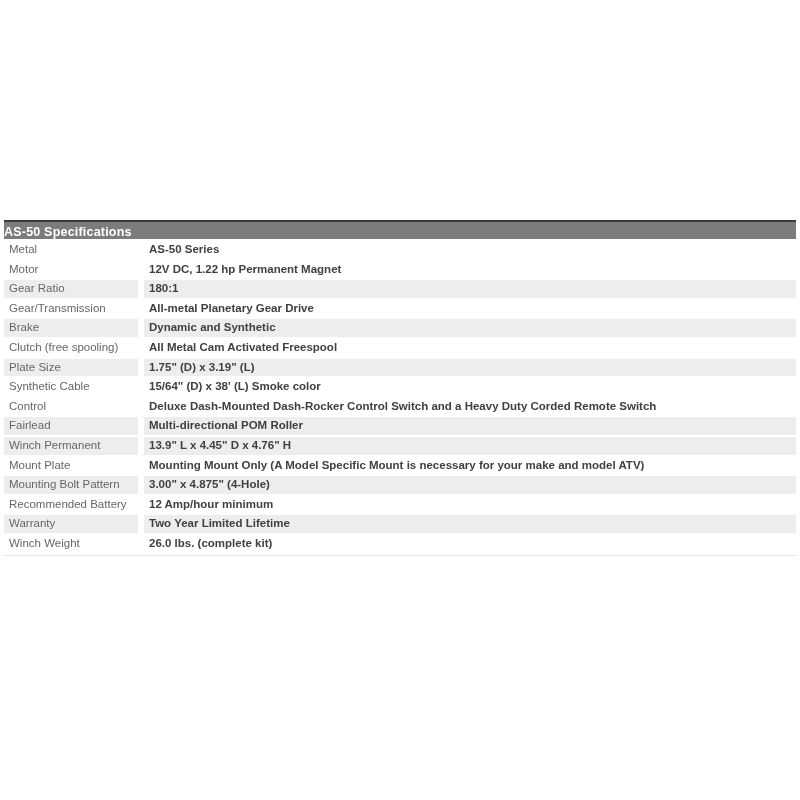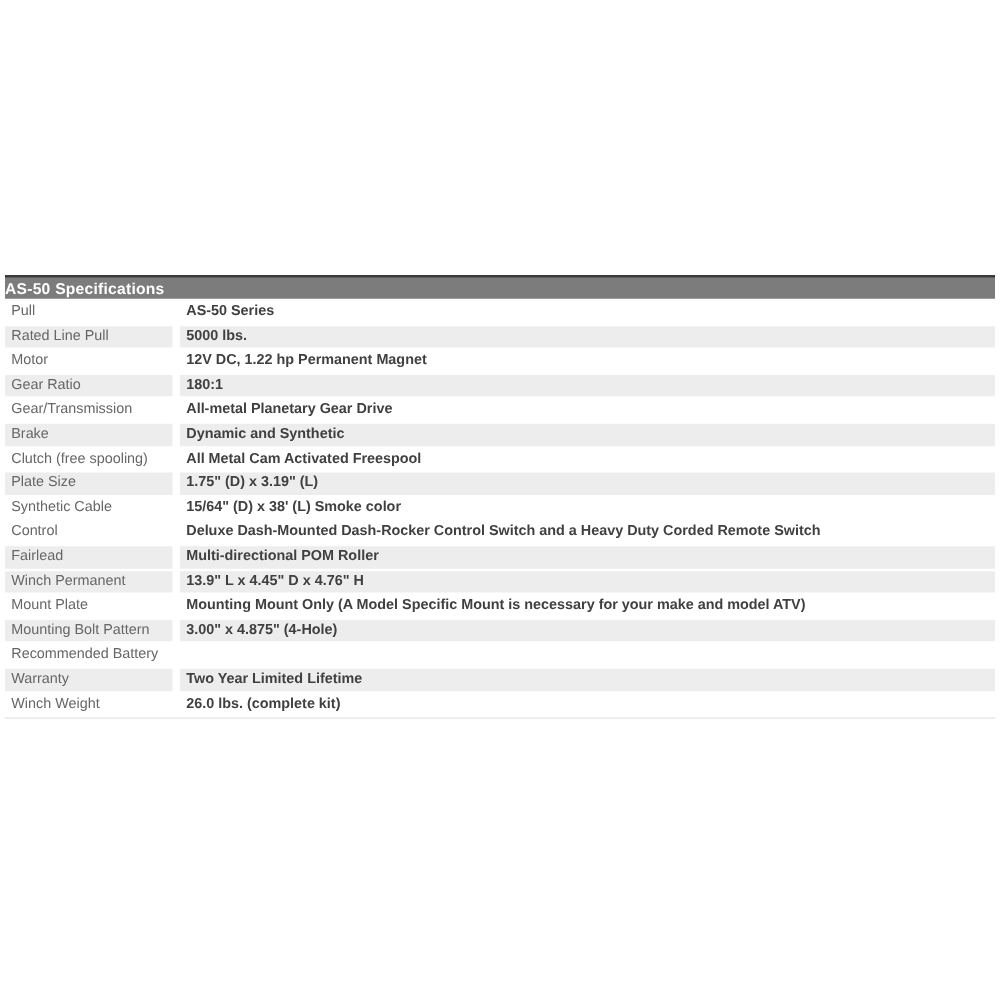--- a/index.html
+++ b/index.html
@@ -72,26 +72,22 @@
 </head>
 <body>
 
 <div class="page">
   <div class="spec-table">
     <div class="spec-header">
       <span>AS-50 Specifications</span>
     </div>
     <div class="spec-rows" id="spec-rows">
         <div class="spec-row">
-          <div class="cell label">Pull</div>
+          <div class="cell label">Metal</div>
           <div class="cell value">AS-50 Series</div>
-        </div>
-        <div class="spec-row alt">
-          <div class="cell label">Rated Line Pull</div>
-          <div class="cell value">5000 lbs.</div>
         </div>
         <div class="spec-row">
           <div class="cell label">Motor</div>
           <div class="cell value">12V DC, 1.22 hp Permanent Magnet</div>
         </div>
         <div class="spec-row alt">
           <div class="cell label">Gear Ratio</div>
           <div class="cell value">180:1</div>
         </div>
         <div class="spec-row">
@@ -129,20 +125,21 @@
         <div class="spec-row">
           <div class="cell label">Mount Plate</div>
           <div class="cell value">Mounting Mount Only (A Model Specific Mount is necessary for your make and model ATV)</div>
         </div>
         <div class="spec-row alt">
           <div class="cell label">Mounting Bolt Pattern</div>
           <div class="cell value">3.00" x 4.875" (4-Hole)</div>
         </div>
         <div class="spec-row">
           <div class="cell label">Recommended Battery</div>
+          <div class="cell value">12 Amp/hour minimum</div>
         </div>
         <div class="spec-row alt">
           <div class="cell label">Warranty</div>
           <div class="cell value">Two Year Limited Lifetime</div>
         </div>
         <div class="spec-row">
           <div class="cell label">Winch Weight</div>
           <div class="cell value">26.0 lbs. (complete kit)</div>
         </div>
       </div>

